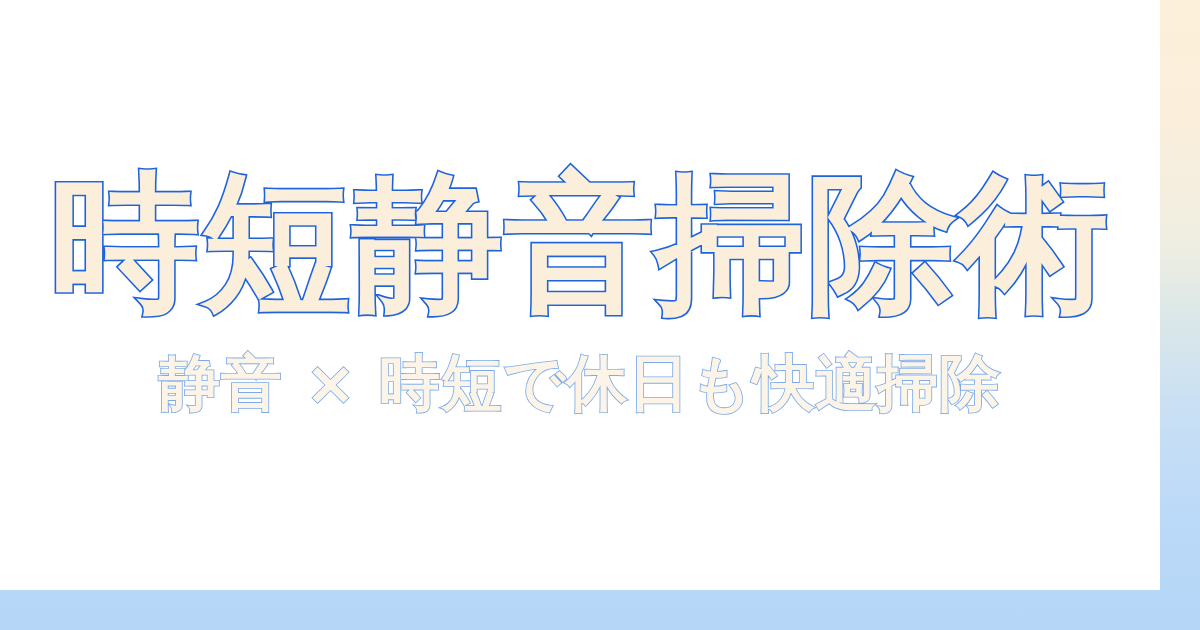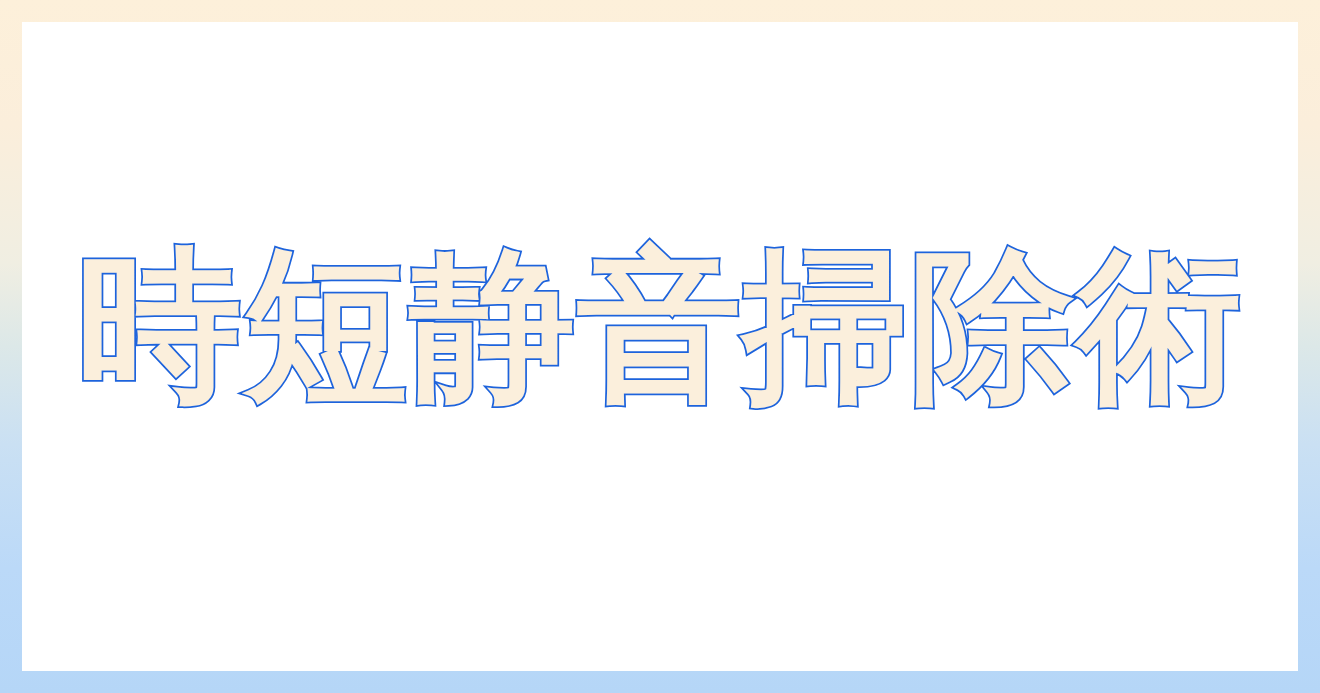--- a/index.html
+++ b/index.html
@@ -21,21 +21,20 @@
     box-sizing: border-box;
     background: linear-gradient(
         to bottom,
         #FDF0DA 0%,
         #FBEEDB 18%,
         #F0EEE2 38%,
         #DCE8E8 50%,
         #CAE0F3 64%,
         #BBD9F8 82%,
         #B5D6F7 100%);
-    padding: 20px;
   }
 
   
   .card {
     position: relative;
     width: 1160px;
     height: 590px;
     background: #FFFFFF;
     box-sizing: border-box;
     overflow: hidden;
@@ -93,15 +92,16 @@
     top: 10px;
   }
 </style>
 </head>
 <body>
 
 <div class="poster">
   <div class="card">
     <div class="text-stack">
       <h1 class="headline">時短静音掃除術</h1>
+      <p class="subhead">静音 × 時短で休日も快適掃除</p>
     </div>
   </div>
 </div>
 
 </body></html>

